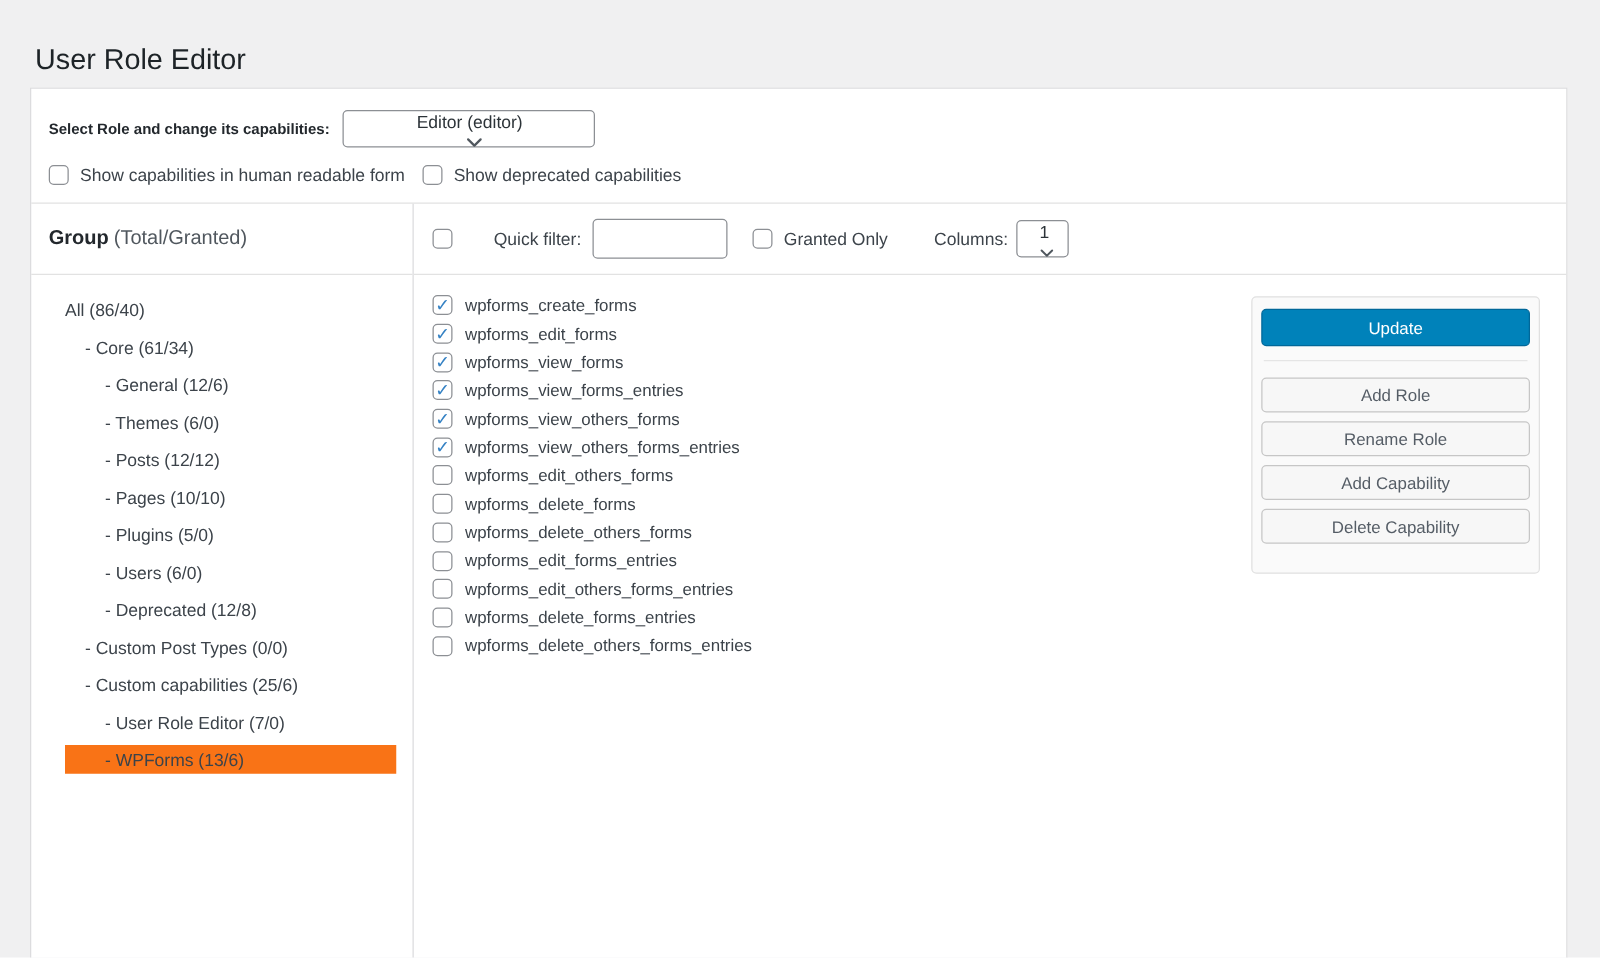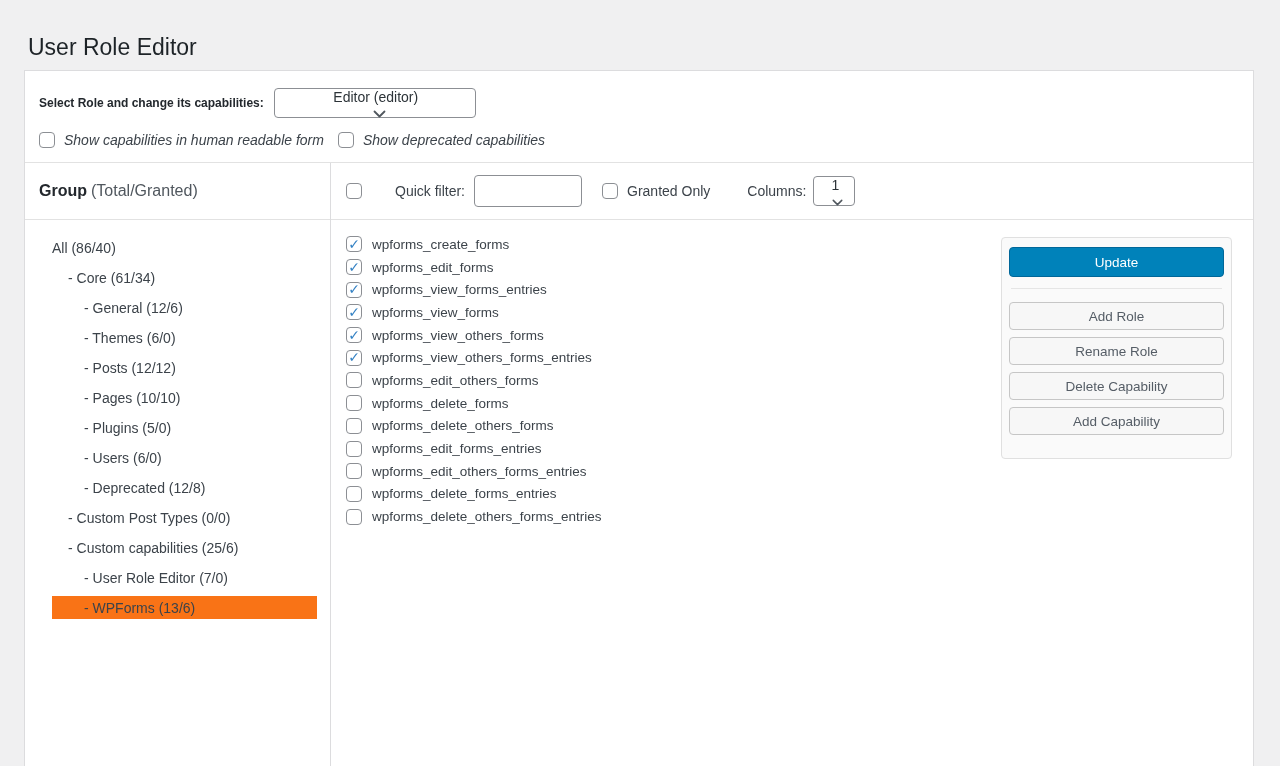--- a/index.html
+++ b/index.html
@@ -32,21 +32,21 @@
     height: 30px; padding: 0 10px 0 12px; font-size: 14px; color: #2c3338;
     cursor: pointer;
     flex-direction: column;
   }
   .role-select { width: 202px; }
   .chevron { flex: none; margin-left: 8px; }
   .options-row {
     display: flex; align-items: center; gap: 14px;
     margin-top: 13px; padding-bottom: 14px; font-size: 14px; color: #3c434a;
   }
-  .cb-label { display: inline-flex; align-items: center; gap: 9px; cursor: pointer; font-style: italic; }
+  .cb-label { display: inline-flex; align-items: center; gap: 9px; cursor: pointer; }
   .cb {
     width: 16px; height: 16px; flex: none;
     background: #fff; border: 1px solid #8c8f94; border-radius: 4px;
     display: inline-flex; align-items: center; justify-content: center;
     cursor: pointer; position: relative;
   }
   .cb.checked::after {
     content: "\2713";
     color: #3582c4; font-size: 14px; font-weight: 700;
     line-height: 1; margin-top: -1px;
@@ -196,25 +196,25 @@
           <div class="cap-row">
               <span class="cb checked"></span>
               <span>wpforms_create_forms</span>
             </div>
           <div class="cap-row">
               <span class="cb checked"></span>
               <span>wpforms_edit_forms</span>
             </div>
           <div class="cap-row">
               <span class="cb checked"></span>
+              <span>wpforms_view_forms</span>
+            </div>
+          <div class="cap-row">
+              <span class="cb checked"></span>
               <span>wpforms_view_forms_entries</span>
-            </div>
-          <div class="cap-row">
-              <span class="cb checked"></span>
-              <span>wpforms_view_forms</span>
             </div>
           <div class="cap-row">
               <span class="cb checked"></span>
               <span>wpforms_view_others_forms</span>
             </div>
           <div class="cap-row">
               <span class="cb checked"></span>
               <span>wpforms_view_others_forms_entries</span>
             </div>
           <div class="cap-row">
@@ -245,19 +245,19 @@
               <span class="cb"></span>
               <span>wpforms_delete_others_forms_entries</span>
             </div>
         </div>
 
         <div class="actions">
           <button class="btn btn-primary">Update</button>
           <div class="actions-div"></div>
           <button class="btn btn-secondary">Add Role</button>
           <button class="btn btn-secondary">Rename Role</button>
+          <button class="btn btn-secondary">Add Capability</button>
           <button class="btn btn-secondary">Delete Capability</button>
-          <button class="btn btn-secondary">Add Capability</button>
         </div>
       </div>
     </div>
   </div>
 </div>
 
 </body></html>

